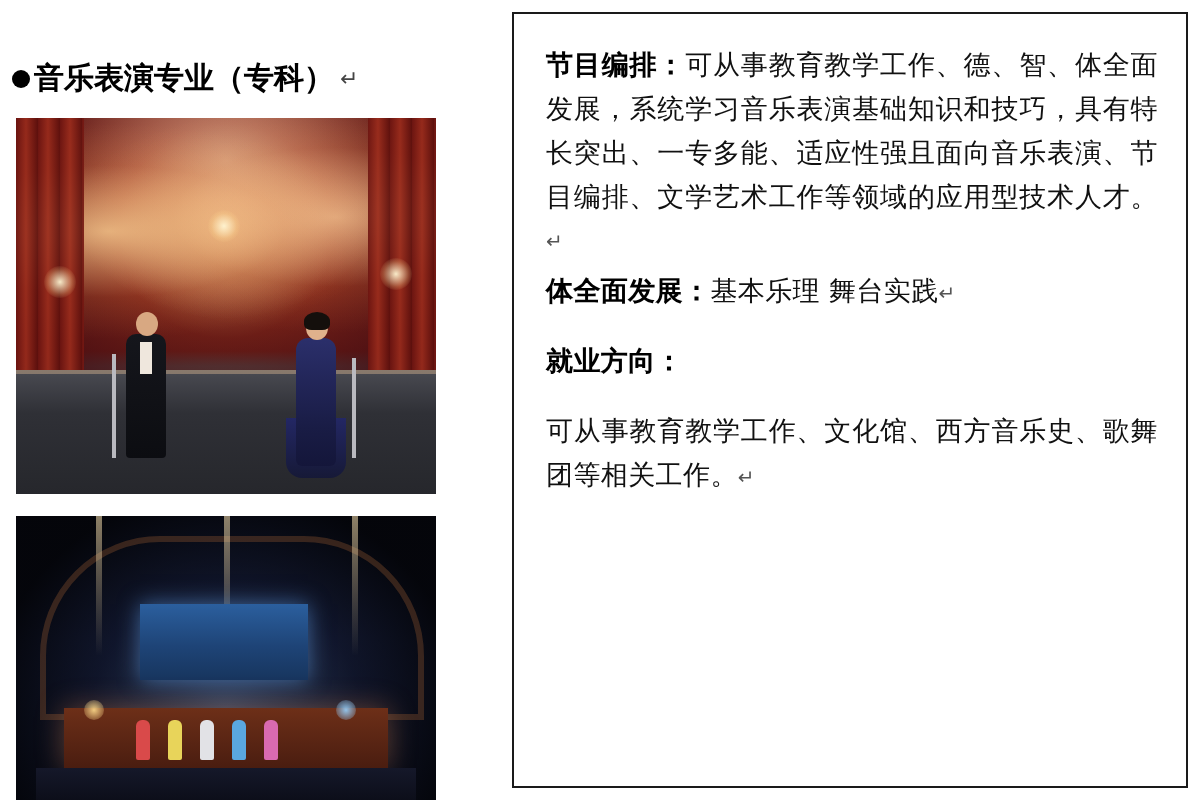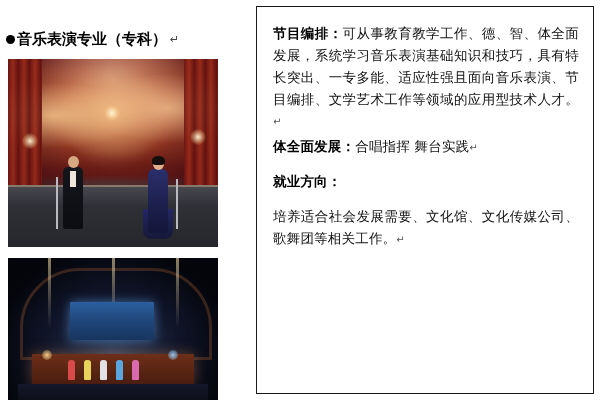--- a/index.html
+++ b/index.html
@@ -296,25 +296,25 @@
   </div>
 
   <div id="text-box">
 
     <p class="para">
       <span class="lbl">节目编排：</span><span>可从事教育教学工作、德、智、体全面发展，系统学习音乐表演基础知识和技巧，具有特长突出、一专多能、适应性强且面向音乐表演、节目编排、文学艺术工作等领域的应用型技术人才。</span><span class="pilc">↵</span>
     </p>
 
 
     <p class="para">
-      <span class="lbl">体全面发展：</span><span>合唱指挥  舞台实践</span><span class="pilc">↵</span>
+      <span class="lbl">体全面发展：</span><span>基本乐理  舞台实践</span><span class="pilc">↵</span>
     </p>
 
     <p class="para gap-top-lg">
       <span class="lbl">就业方向：</span>
     </p>
 
     <p class="para gap-top">
-      <span>培养适合社会发展需要、文化馆、文化传媒公司、歌舞团等相关工作。</span><span class="pilc">↵</span>
+      <span>可从事教育教学工作、文化馆、西方音乐史、歌舞团等相关工作。</span><span class="pilc">↵</span>
     </p>
 
   </div>
 </div>
 
 </body></html>

